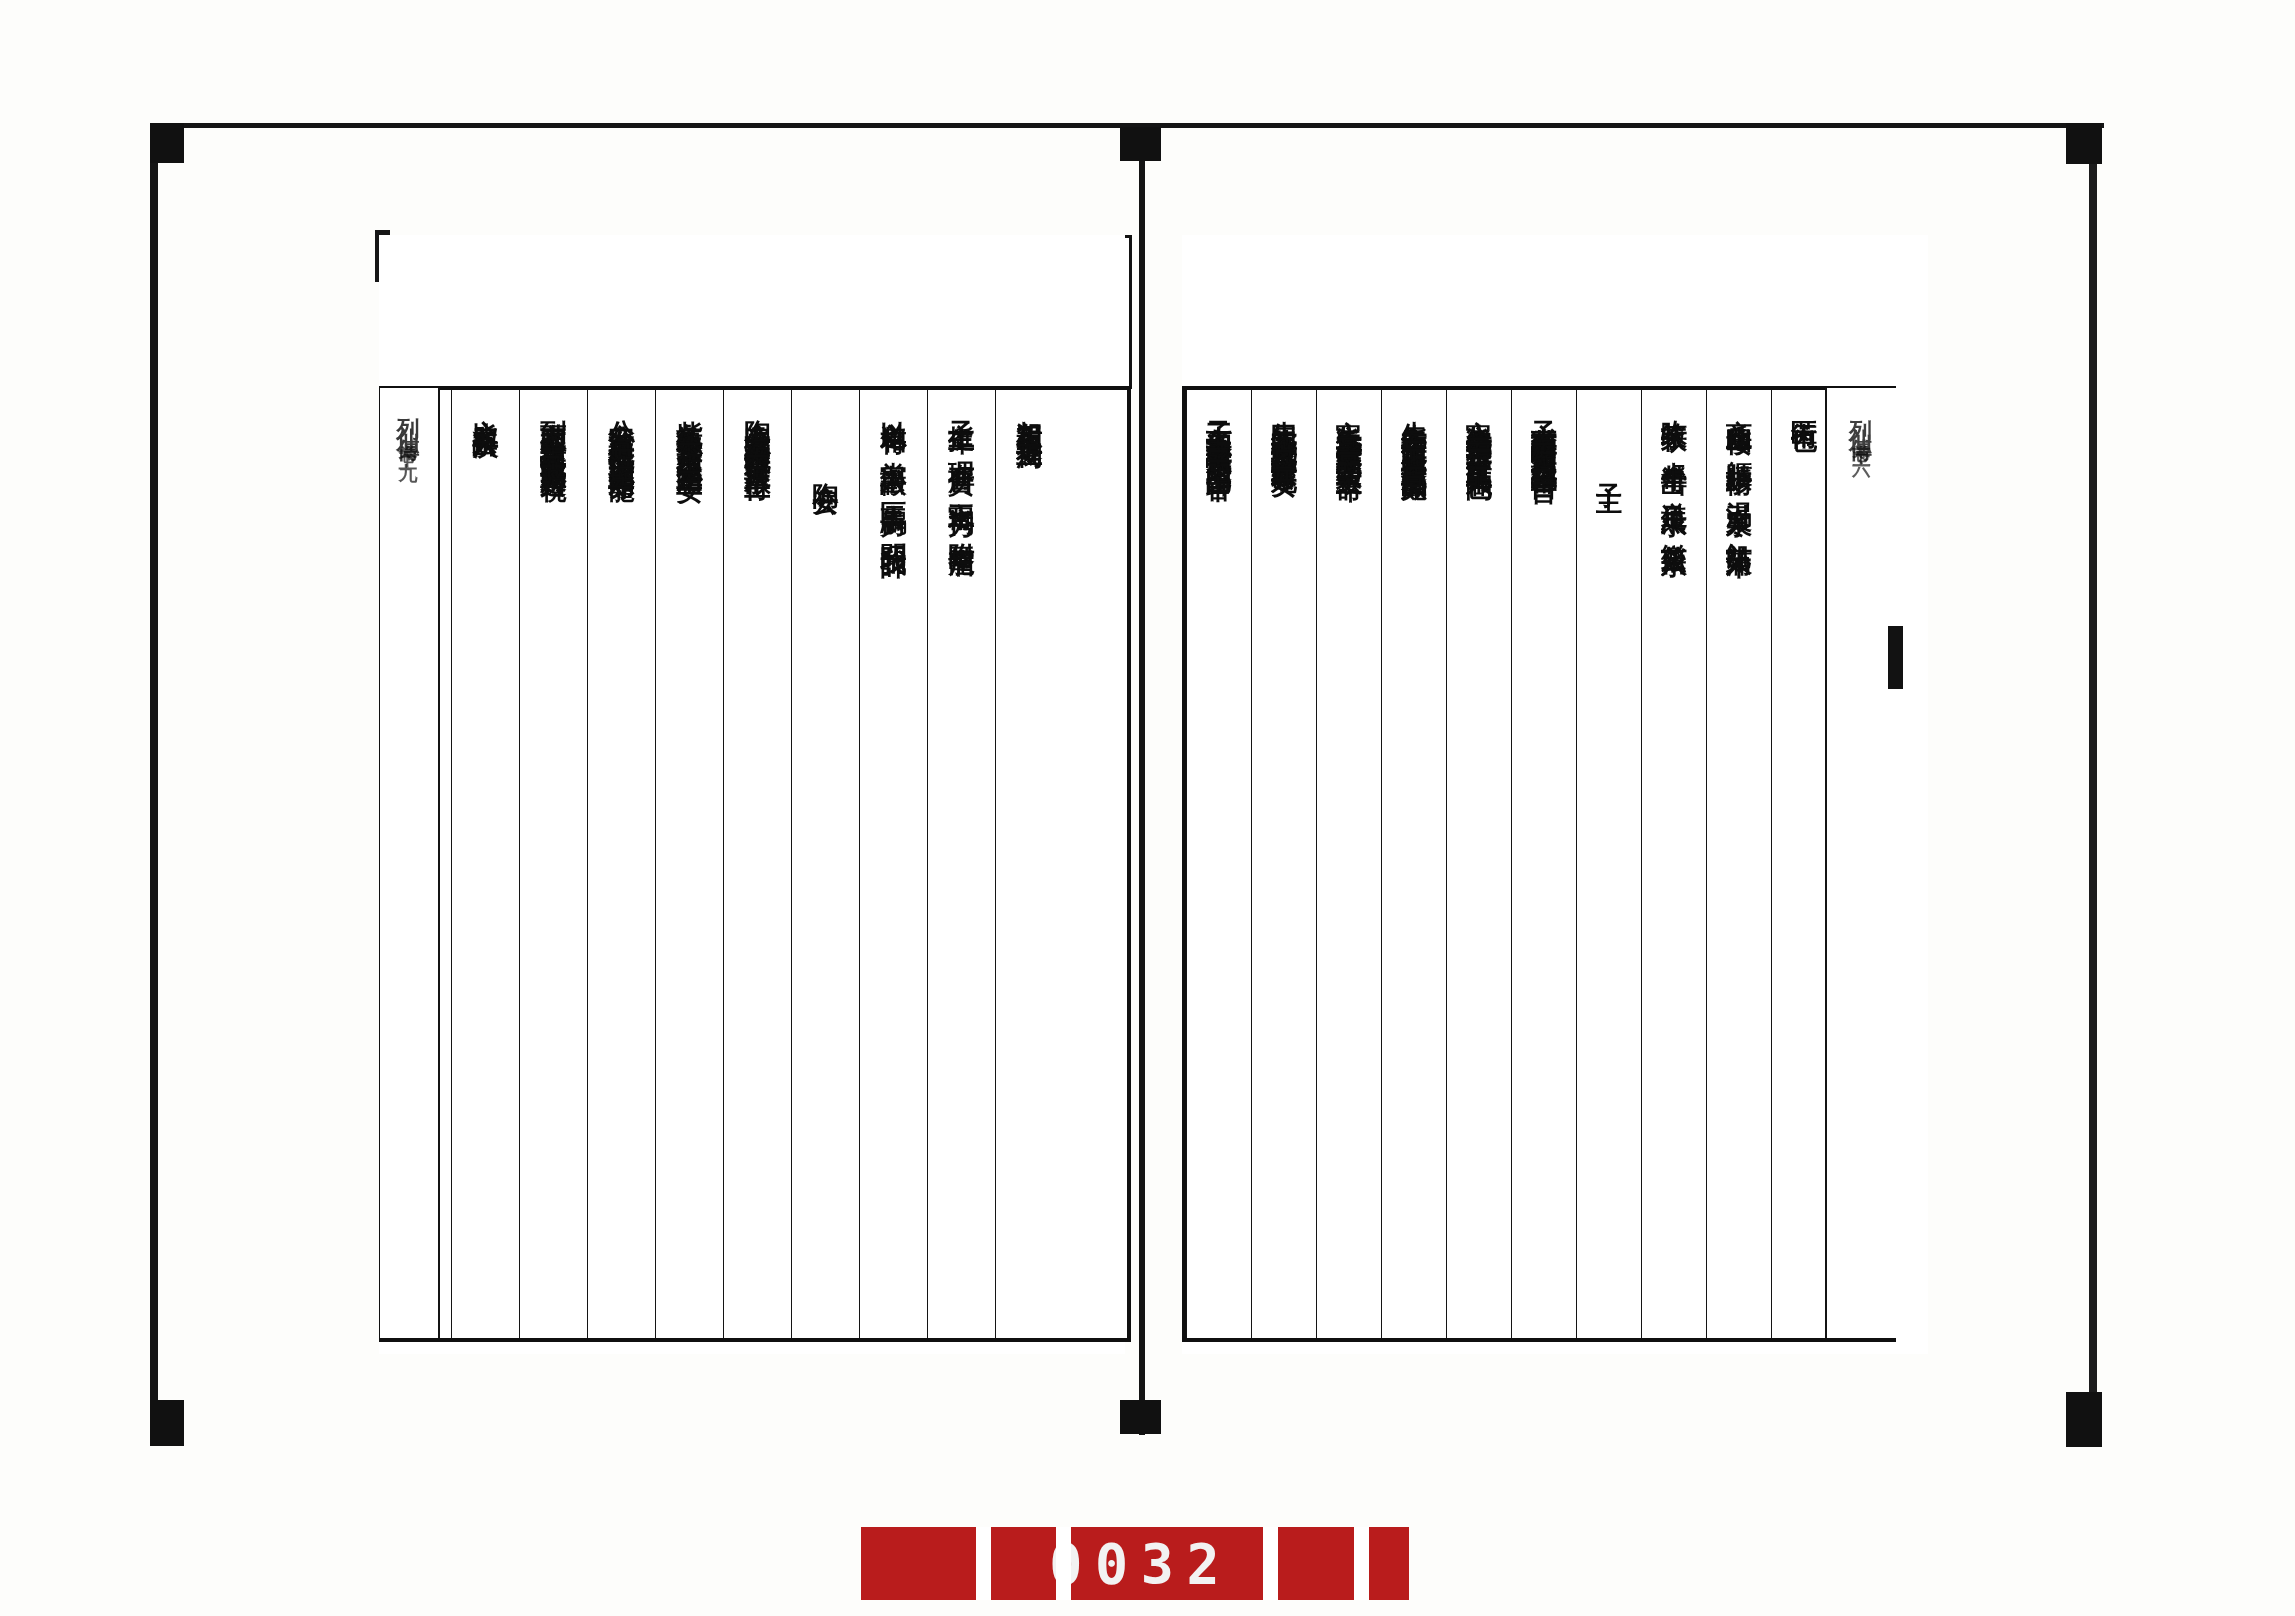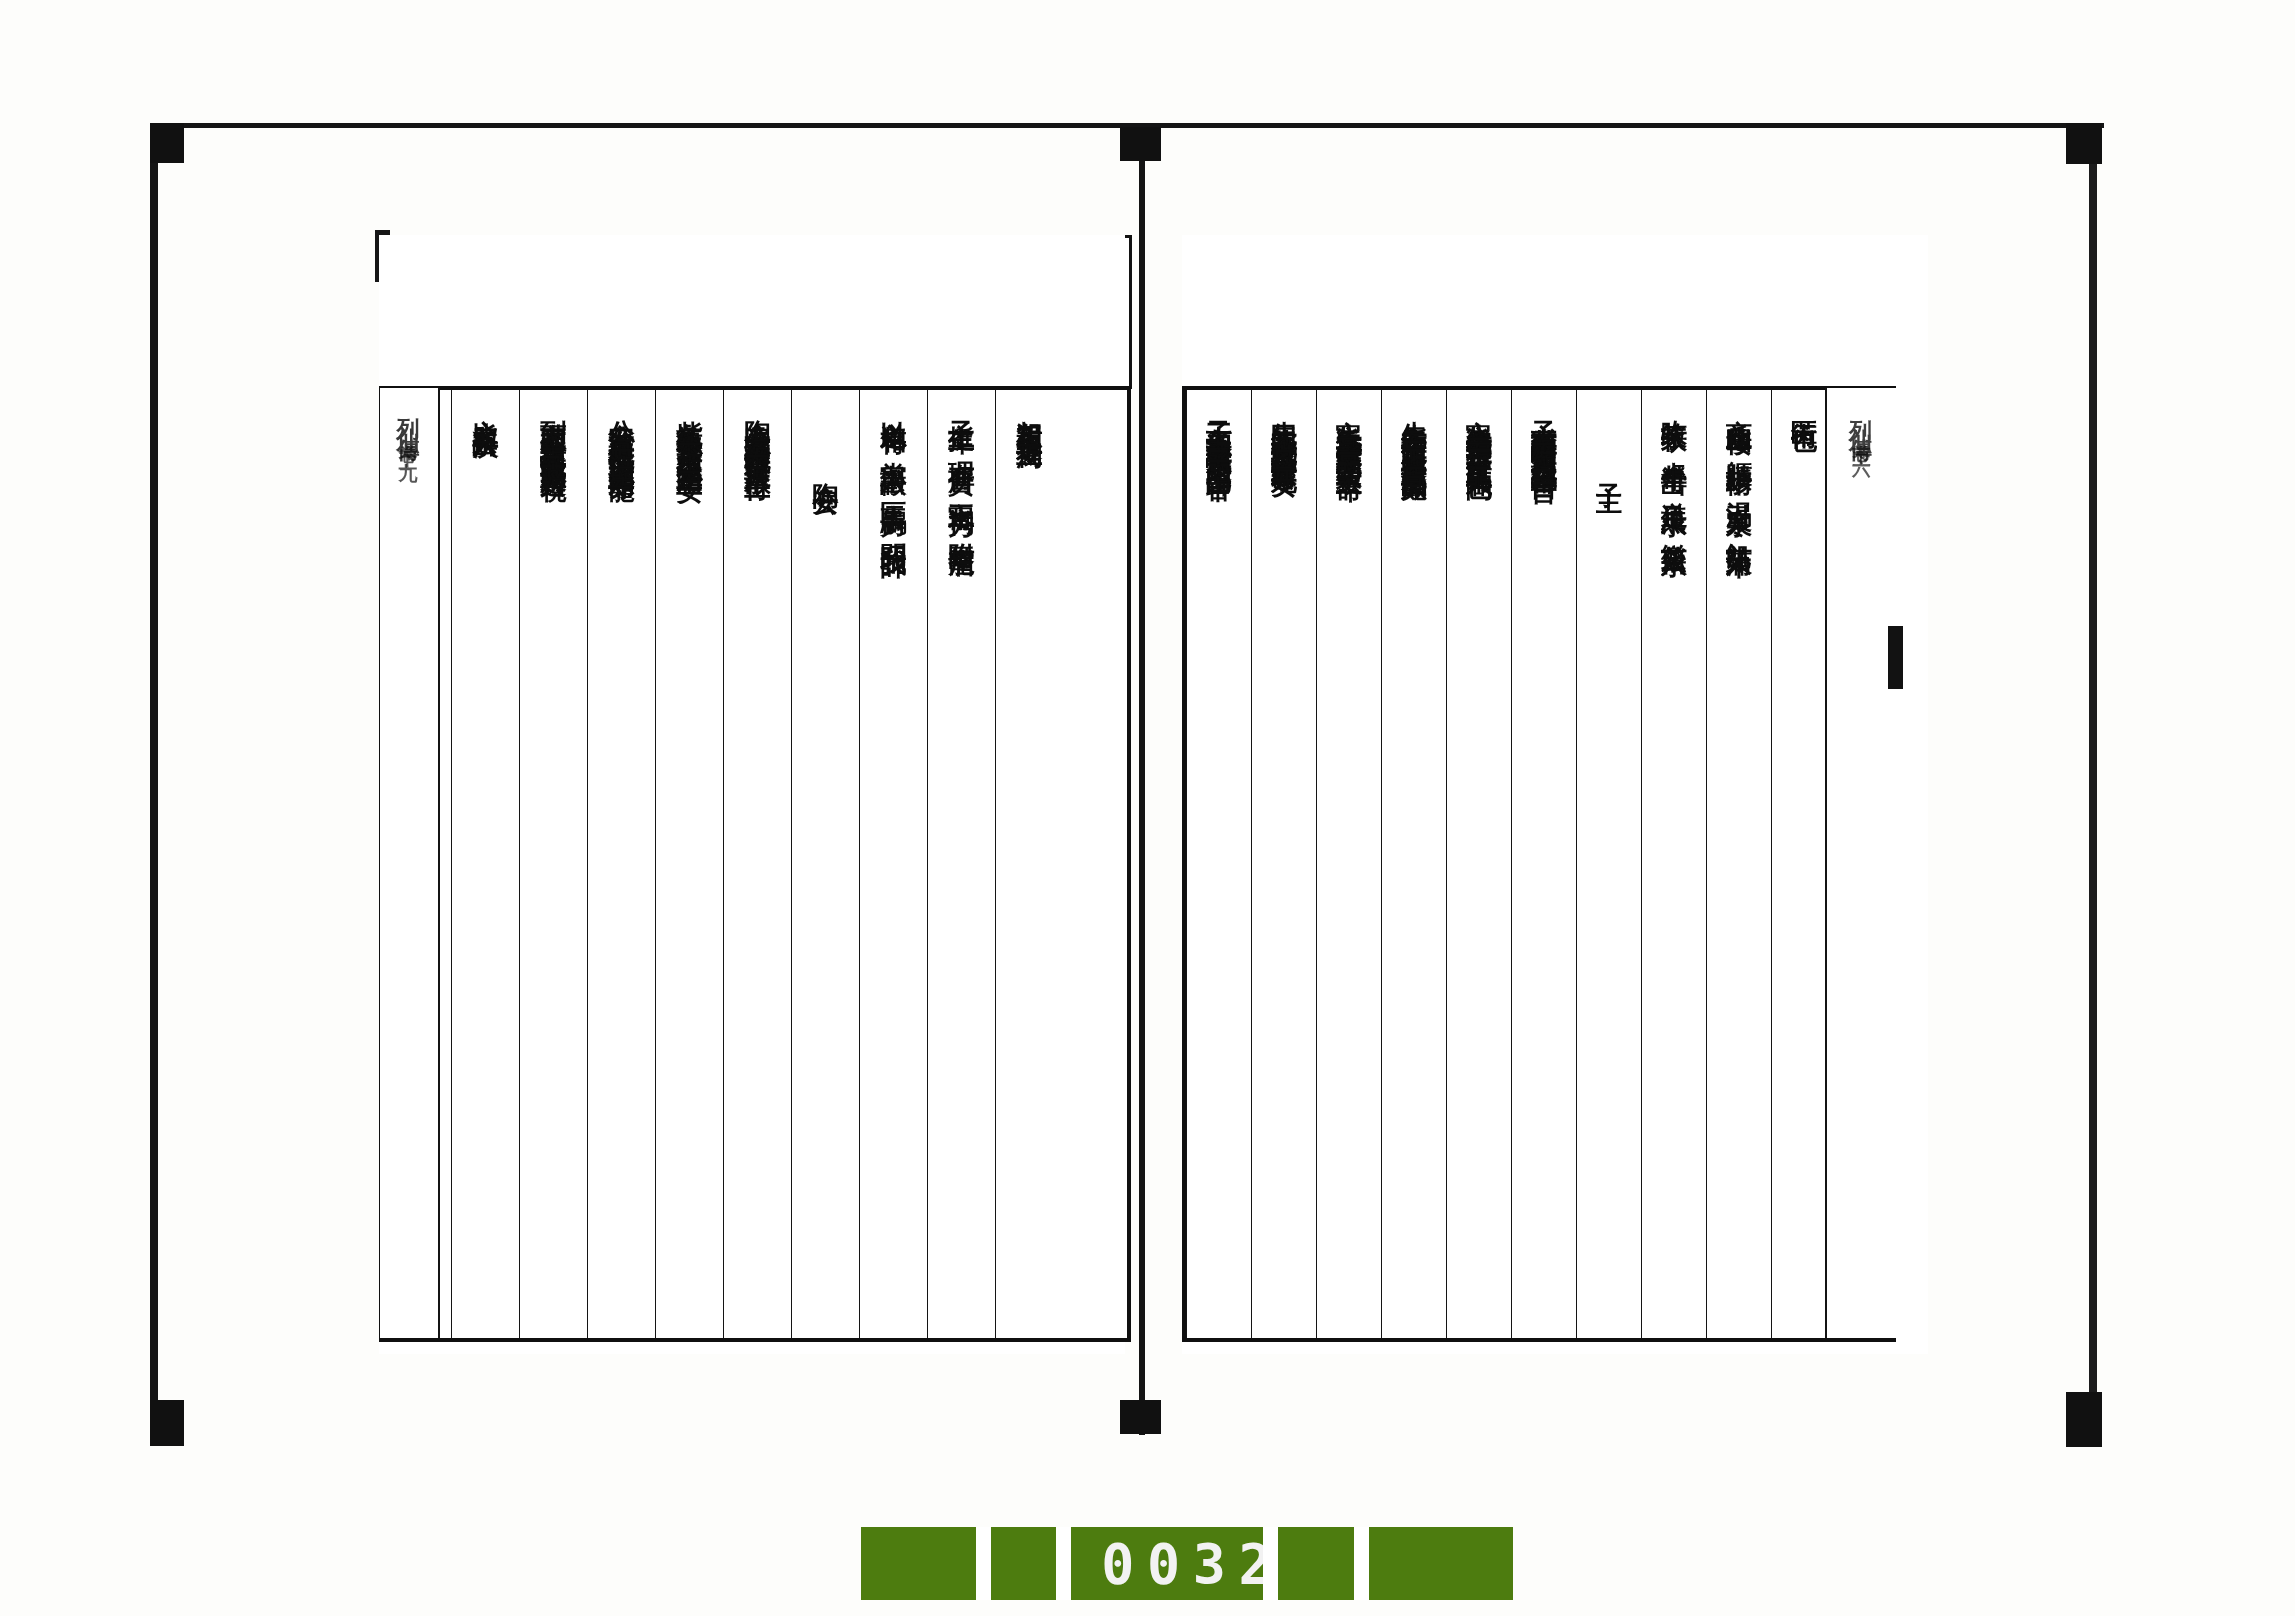--- a/index.html
+++ b/index.html
@@ -238,23 +238,23 @@
     top: 247px;
     width: 12.6px;
     height: 63px;
   }
 
   
   .filmstrip {
     position: absolute;
     left: 861px;
     top: 1527px;
-    width: 652px;
+    width: 548px;
     height: 73px;
-    background: #4d7c0f;
+    background: #b91c1c;
     display: flex;
     align-items: center;
     justify-content: center;
   }
   .filmstrip .frameno {
     font-family: "DejaVu Sans Mono", monospace;
     font-size: 55px;
     letter-spacing: 12.6px;
     color: #f2f2f2;
     font-weight: 700;

